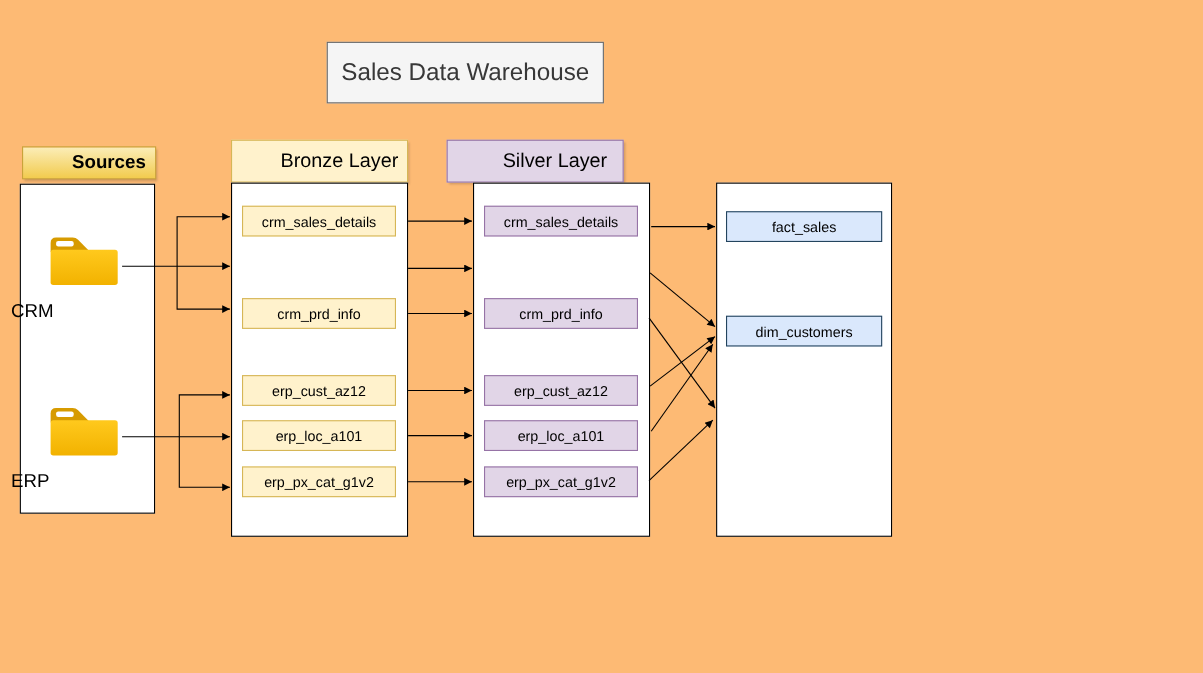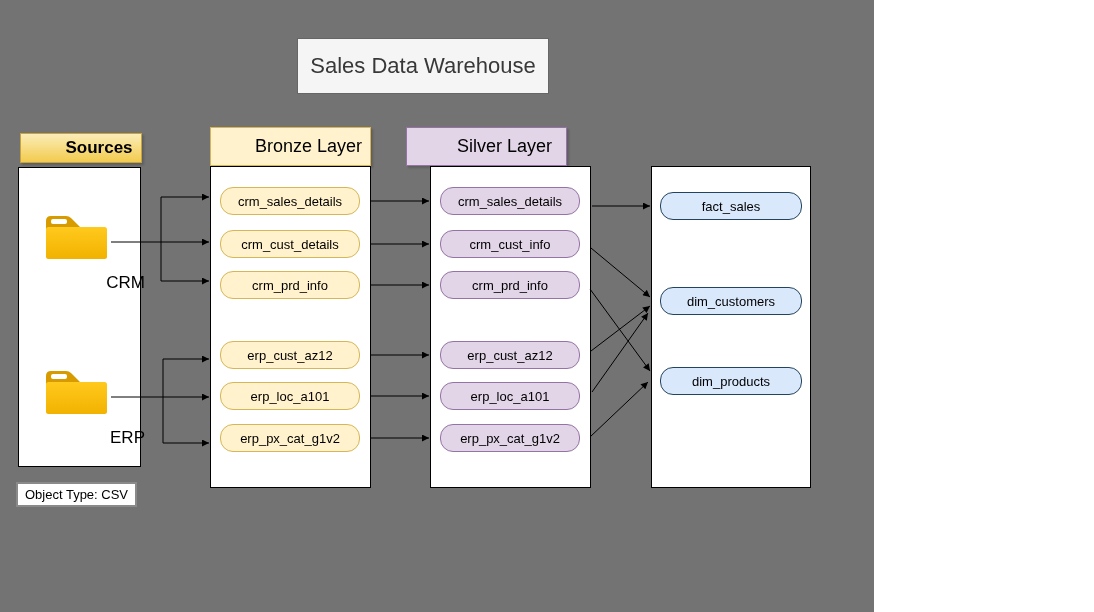--- a/index.html
+++ b/index.html
@@ -1,17 +1,17 @@
 <!DOCTYPE html>
 <html><head>
 <meta charset="utf-8">
 <style>
   html,body{margin:0;padding:0;background:#fff;}
   .canvas{
-    position:relative;width:874px;height:612px;background:#737373;
+    position:relative;width:1094px;height:612px;background:#fdba74;
     font-family:"Liberation Sans",sans-serif;color:#000;overflow:hidden;
   }
   .abs{position:absolute;box-sizing:border-box;}
   .title-box{
     left:297px;top:38px;width:252px;height:56px;
     background:#f5f5f5;border:1px solid #666;
     display:flex;align-items:center;justify-content:center;
     font-size:22px;color:#383838;white-space:nowrap;
   }
   .col-header{
@@ -26,27 +26,27 @@
   }
   .body-sources{left:18px;top:167px;width:123px;height:300px;}
   .hdr-bronze{left:210px;top:127px;width:161px;height:39px;background:#fff2cc;border:1px solid #d6b656;}
   .body-bronze{left:210px;top:166px;width:161px;height:322px;}
   .hdr-silver{left:406px;top:127px;width:161px;height:39px;background:#e1d5e7;border:1px solid #9673a6;}
   .body-silver{left:430px;top:166px;width:161px;height:322px;}
   .hdr-gold{left:651px;top:127px;width:160px;height:39px;background:#b2c4d1;border:1px solid #23445e;}
   .body-gold{left:651px;top:166px;width:160px;height:322px;}
   .node{
     height:28px;display:flex;align-items:center;justify-content:center;
-    font-size:13px;white-space:nowrap;border-radius:13px;
+    font-size:13px;white-space:nowrap;
   }
   .node-bronze{left:220px;width:140px;background:#fff2cc;border:1px solid #d6b656;}
   .node-silver{left:440px;width:140px;background:#e1d5e7;border:1px solid #9673a6;}
   .node-gold{left:660px;width:142px;background:#dae8fc;border:1px solid #23445e;}
   .folder{left:45px;width:63px;height:46px;}
-  .src-label{left:22px;width:123px;text-align:right;font-size:17px;}
+  .src-label{left:10px;width:123px;text-align:left;font-size:17px;}
   .note-box{
     left:16px;top:482px;width:121px;height:25px;
     background:#fff;border:2px solid #8a8a8a;
     display:flex;align-items:center;justify-content:center;
     font-size:13px;white-space:nowrap;
   }
   .wires{left:0;top:0;width:1094px;height:612px;pointer-events:none;}
 </style>
 </head>
 <body>
@@ -81,44 +81,40 @@
             <stop offset="1" stop-color="#f2b200"></stop>
         </linearGradient>
       </defs>
       <path d="M1,15 V7 Q1,2 6,2 H21 Q24,2 26,4 L37,15 Z" fill="#d79b00"></path>
       <rect x="6" y="5" width="16" height="5" rx="2" fill="#ffffff"></rect>
       <rect x="1" y="13" width="61" height="32" rx="2.5" fill="url(#fg2)"></rect>
     </svg>
   </div>
   <div class="abs src-label" style="top:428px">ERP</div>
 
-  <div class="abs note-box">Object Type: CSV</div>
 
   <div class="abs col-header hdr-bronze">Bronze Layer</div>
   <div class="abs col-body body-bronze"></div>
   <div class="abs node node-bronze" style="top:187px">crm_sales_details</div>
-  <div class="abs node node-bronze" style="top:230px">crm_cust_details</div>
   <div class="abs node node-bronze" style="top:271px">crm_prd_info</div>
   <div class="abs node node-bronze" style="top:341px">erp_cust_az12</div>
   <div class="abs node node-bronze" style="top:382px">erp_loc_a101</div>
   <div class="abs node node-bronze" style="top:424px">erp_px_cat_g1v2</div>
 
   <div class="abs col-header hdr-silver">Silver Layer</div>
   <div class="abs col-body body-silver"></div>
   <div class="abs node node-silver" style="top:187px">crm_sales_details</div>
-  <div class="abs node node-silver" style="top:230px">crm_cust_info</div>
   <div class="abs node node-silver" style="top:271px">crm_prd_info</div>
   <div class="abs node node-silver" style="top:341px">erp_cust_az12</div>
   <div class="abs node node-silver" style="top:382px">erp_loc_a101</div>
   <div class="abs node node-silver" style="top:424px">erp_px_cat_g1v2</div>
 
   <div class="abs col-body body-gold"></div>
   <div class="abs node node-gold" style="top:287px">dim_customers</div>
   <div class="abs node node-gold" style="top:192px">fact_sales</div>
-  <div class="abs node node-gold" style="top:367px">dim_products</div>
 
   <svg class="abs wires" viewBox="0 0 1094 612">
     <defs>
       <marker id="ah" viewBox="0 0 10 10" refX="10" refY="5" markerWidth="9" markerHeight="7" orient="auto">
         <path d="M0,0 L10,5 L0,10 Z" fill="#000"></path>
       </marker>
     </defs>
     <g stroke="#000" stroke-width="1" fill="none">
 
       <path d="M111,242 H209" marker-end="url(#ah)"></path>

